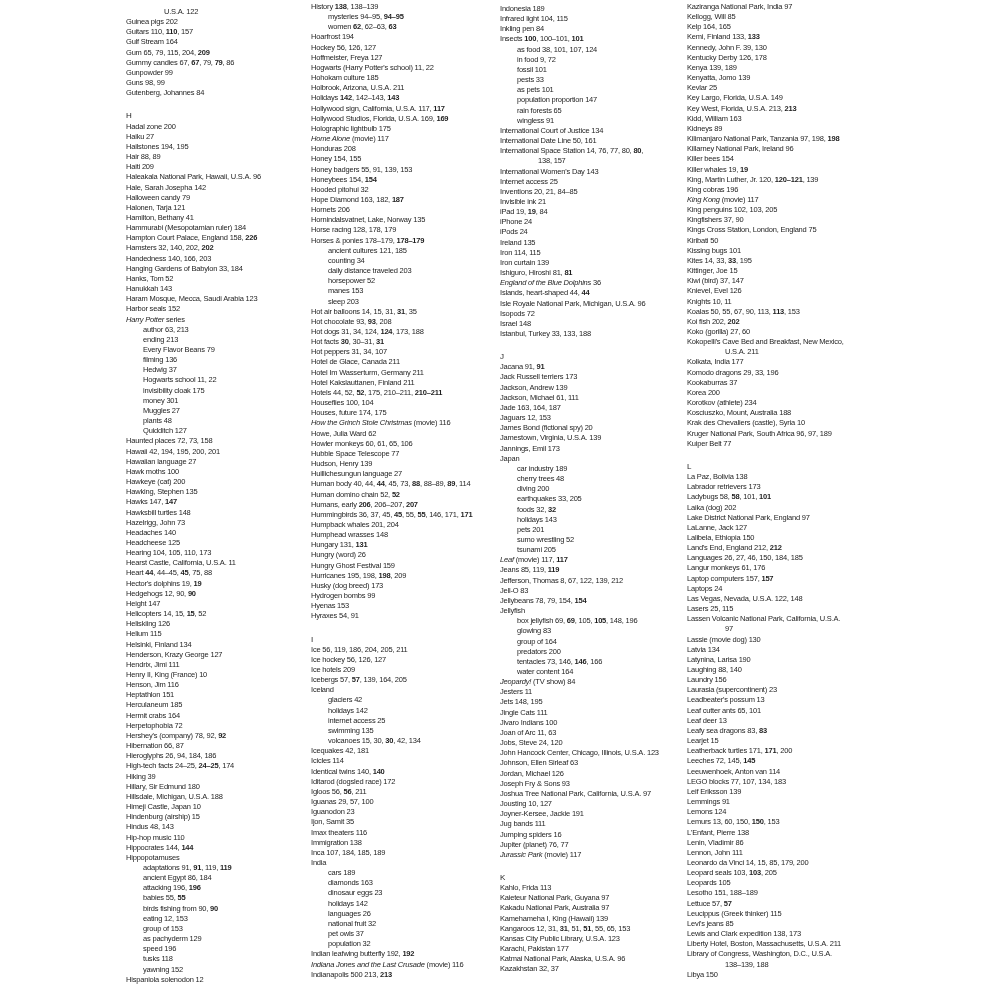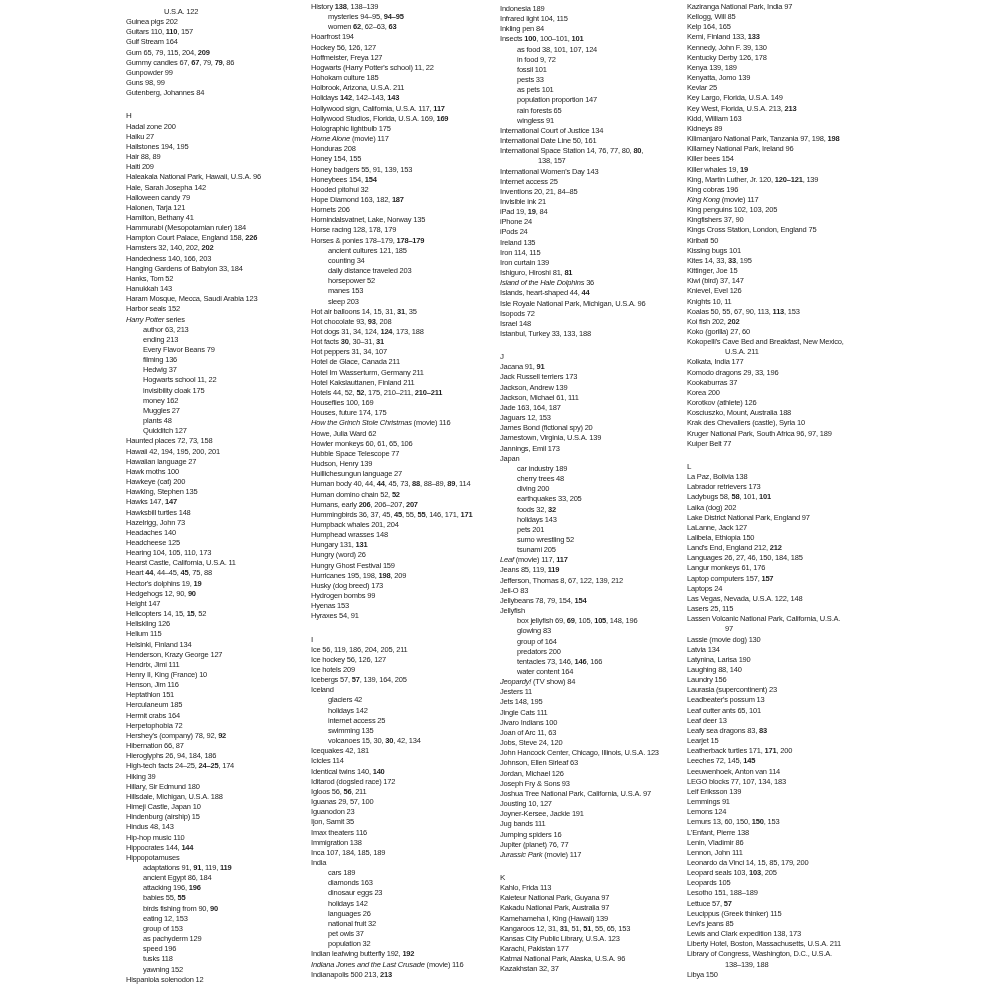--- a/index.html
+++ b/index.html
@@ -62,21 +62,21 @@
       <div class="line">Haram Mosque, Mecca, Saudi Arabia 123</div>
       <div class="line">Harbor seals 152</div>
       <div class="line"><i>Harry Potter</i> series</div>
       <div class="line ind1">author 63, 213</div>
       <div class="line ind1">ending 213</div>
       <div class="line ind1">Every Flavor Beans 79</div>
       <div class="line ind1">filming 136</div>
       <div class="line ind1">Hedwig 37</div>
       <div class="line ind1">Hogwarts school 11, 22</div>
       <div class="line ind1">invisibility cloak 175</div>
-      <div class="line ind1">money 162</div>
+      <div class="line ind1">money 301</div>
       <div class="line ind1">Muggles 27</div>
       <div class="line ind1">plants 48</div>
       <div class="line ind1">Quidditch 127</div>
       <div class="line">Haunted places 72, 73, 158</div>
       <div class="line">Hawaii 42, 194, 195, 200, 201</div>
       <div class="line">Hawaiian language 27</div>
       <div class="line">Hawk moths 100</div>
       <div class="line">Hawkeye (cat) 200</div>
       <div class="line">Hawking, Stephen 135</div>
       <div class="line">Hawks 147, <b>147</b></div>
@@ -161,21 +161,21 @@
       <div class="line ind1">sleep 203</div>
       <div class="line">Hot air balloons 14, 15, 31, <b>31</b>, 35</div>
       <div class="line">Hot chocolate 93, <b>93</b>, 208</div>
       <div class="line">Hot dogs 31, 34, 124, <b>124</b>, 173, 188</div>
       <div class="line">Hot facts <b>30</b>, 30–31, <b>31</b></div>
       <div class="line">Hot peppers 31, 34, 107</div>
       <div class="line">Hotel de Glace, Canada 211</div>
       <div class="line">Hotel Im Wasserturm, Germany 211</div>
       <div class="line">Hotel Kakslauttanen, Finland 211</div>
       <div class="line">Hotels 44, 52, <b>52</b>, 175, 210–211, <b>210–211</b></div>
-      <div class="line">Houseflies 100, 169</div>
+      <div class="line">Houseflies 100, 104</div>
       <div class="line">Houses, future 174, 175</div>
       <div class="line"><i>How the Grinch Stole Christmas</i> (movie) 116</div>
       <div class="line">Howe, Julia Ward 62</div>
       <div class="line">Howler monkeys 60, 61, 65, 106</div>
       <div class="line">Hubble Space Telescope 77</div>
       <div class="line">Hudson, Henry 139</div>
       <div class="line">Huillichesungun language 27</div>
       <div class="line">Human body 40, 44, <b>44</b>, 45, 73, <b>88</b>, 88–89, <b>89</b>, 114</div>
       <div class="line">Human domino chain 52, <b>52</b></div>
       <div class="line">Humans, early <b>206</b>, 206–207, <b>207</b></div>
@@ -247,21 +247,21 @@
       <div class="line">Internet access 25</div>
       <div class="line">Inventions 20, 21, 84–85</div>
       <div class="line">Invisible ink 21</div>
       <div class="line">iPad 19, <b>19</b>, 84</div>
       <div class="line">iPhone 24</div>
       <div class="line">iPods 24</div>
       <div class="line">Ireland 135</div>
       <div class="line">Iron 114, 115</div>
       <div class="line">Iron curtain 139</div>
       <div class="line">Ishiguro, Hiroshi 81, <b>81</b></div>
-      <div class="line"><i>Island of the Hale Dolphins</i> 36</div>
+      <div class="line"><i>England of the Blue Dolphins</i> 36</div>
       <div class="line">Islands, heart-shaped 44, <b>44</b></div>
       <div class="line">Isle Royale National Park, Michigan, U.S.A. 96</div>
       <div class="line">Isopods 72</div>
       <div class="line">Israel 148</div>
       <div class="line">Istanbul, Turkey 33, 133, 188</div>
       <div class="gap"></div>
       <div class="line letter">J</div>
       <div class="line">Jacana 91, <b>91</b></div>
       <div class="line">Jack Russell terriers 173</div>
       <div class="line">Jackson, Andrew 139</div>
@@ -356,21 +356,21 @@
       <div class="line">Knights 10, 11</div>
       <div class="line">Koalas 50, 55, 67, 90, 113, <b>113</b>, 153</div>
       <div class="line">Koi fish 202, <b>202</b></div>
       <div class="line">Koko (gorilla) 27, 60</div>
       <div class="line">Kokopelli's Cave Bed and Breakfast, New Mexico,</div>
       <div class="line ind2">U.S.A. 211</div>
       <div class="line">Kolkata, India 177</div>
       <div class="line">Komodo dragons 29, 33, 196</div>
       <div class="line">Kookaburras 37</div>
       <div class="line">Korea 200</div>
-      <div class="line">Korotkov (athlete) 126</div>
+      <div class="line">Korotkov (athlete) 234</div>
       <div class="line">Kosciuszko, Mount, Australia 188</div>
       <div class="line">Krak des Chevaliers (castle), Syria 10</div>
       <div class="line">Kruger National Park, South Africa 96, 97, 189</div>
       <div class="line">Kuiper Belt 77</div>
       <div class="gap"></div>
       <div class="line letter">L</div>
       <div class="line">La Paz, Bolivia 138</div>
       <div class="line">Labrador retrievers 173</div>
       <div class="line">Ladybugs 58, <b>58</b>, 101, <b>101</b></div>
       <div class="line">Laika (dog) 202</div>

